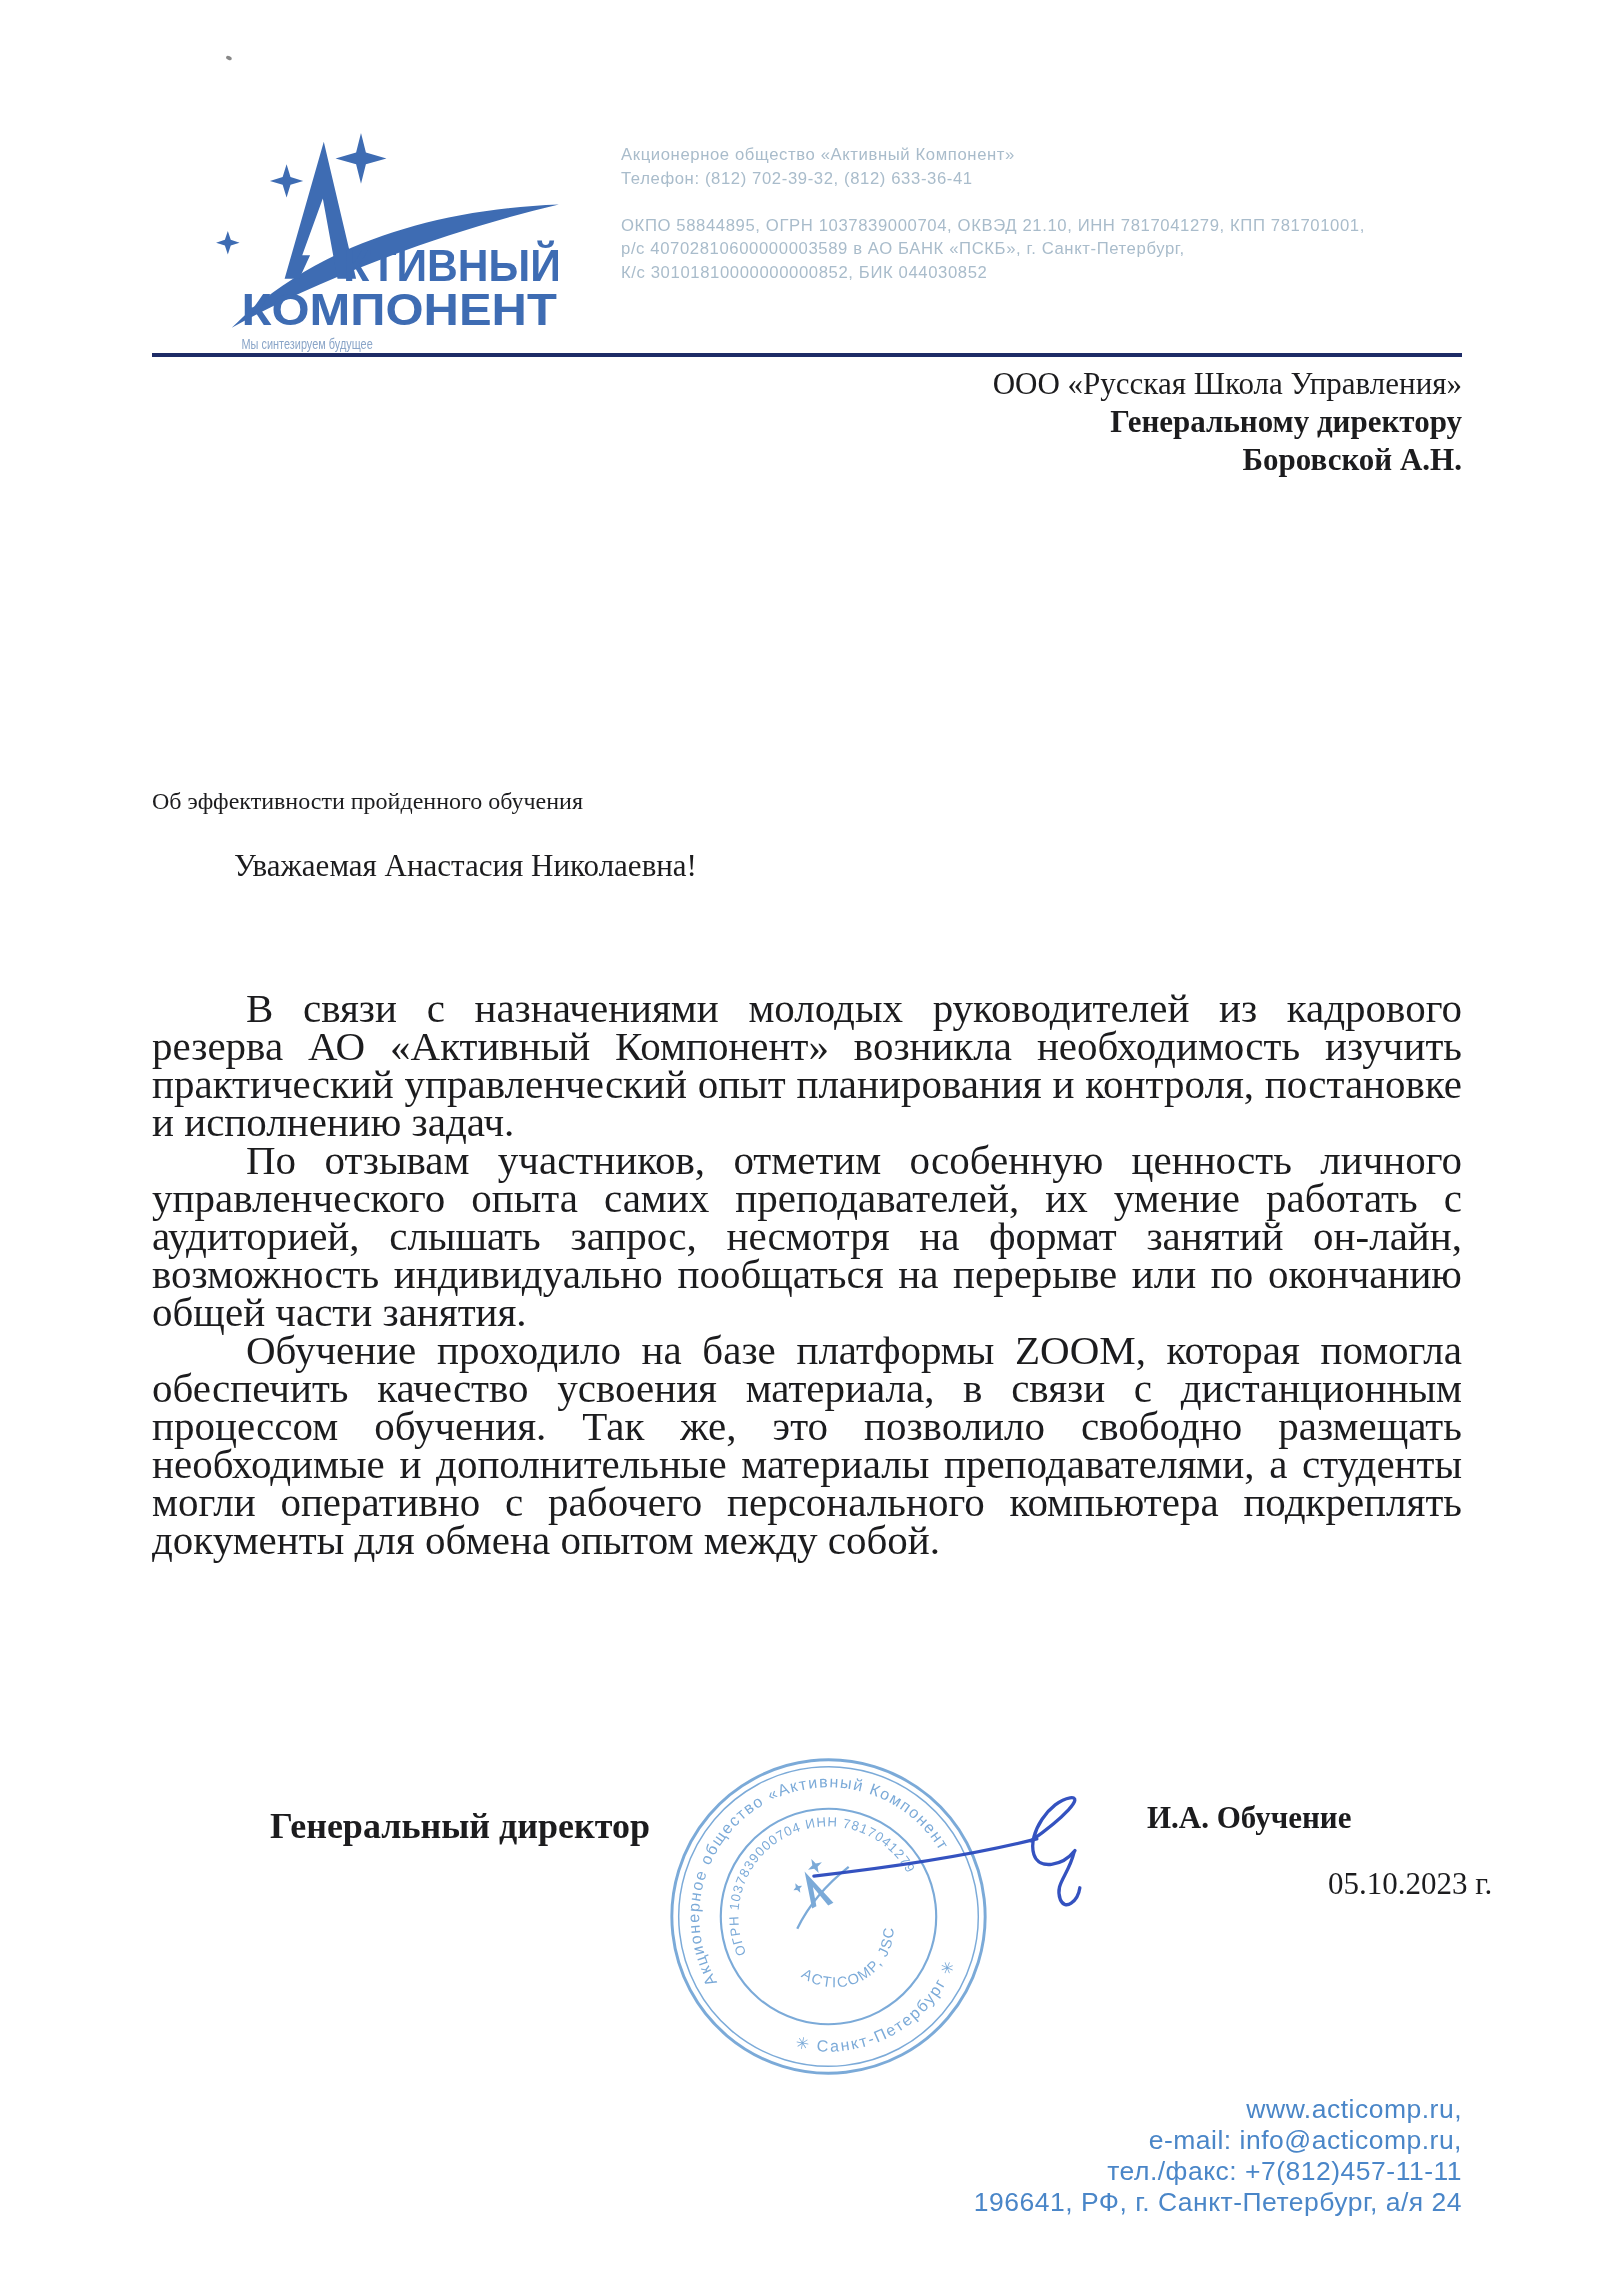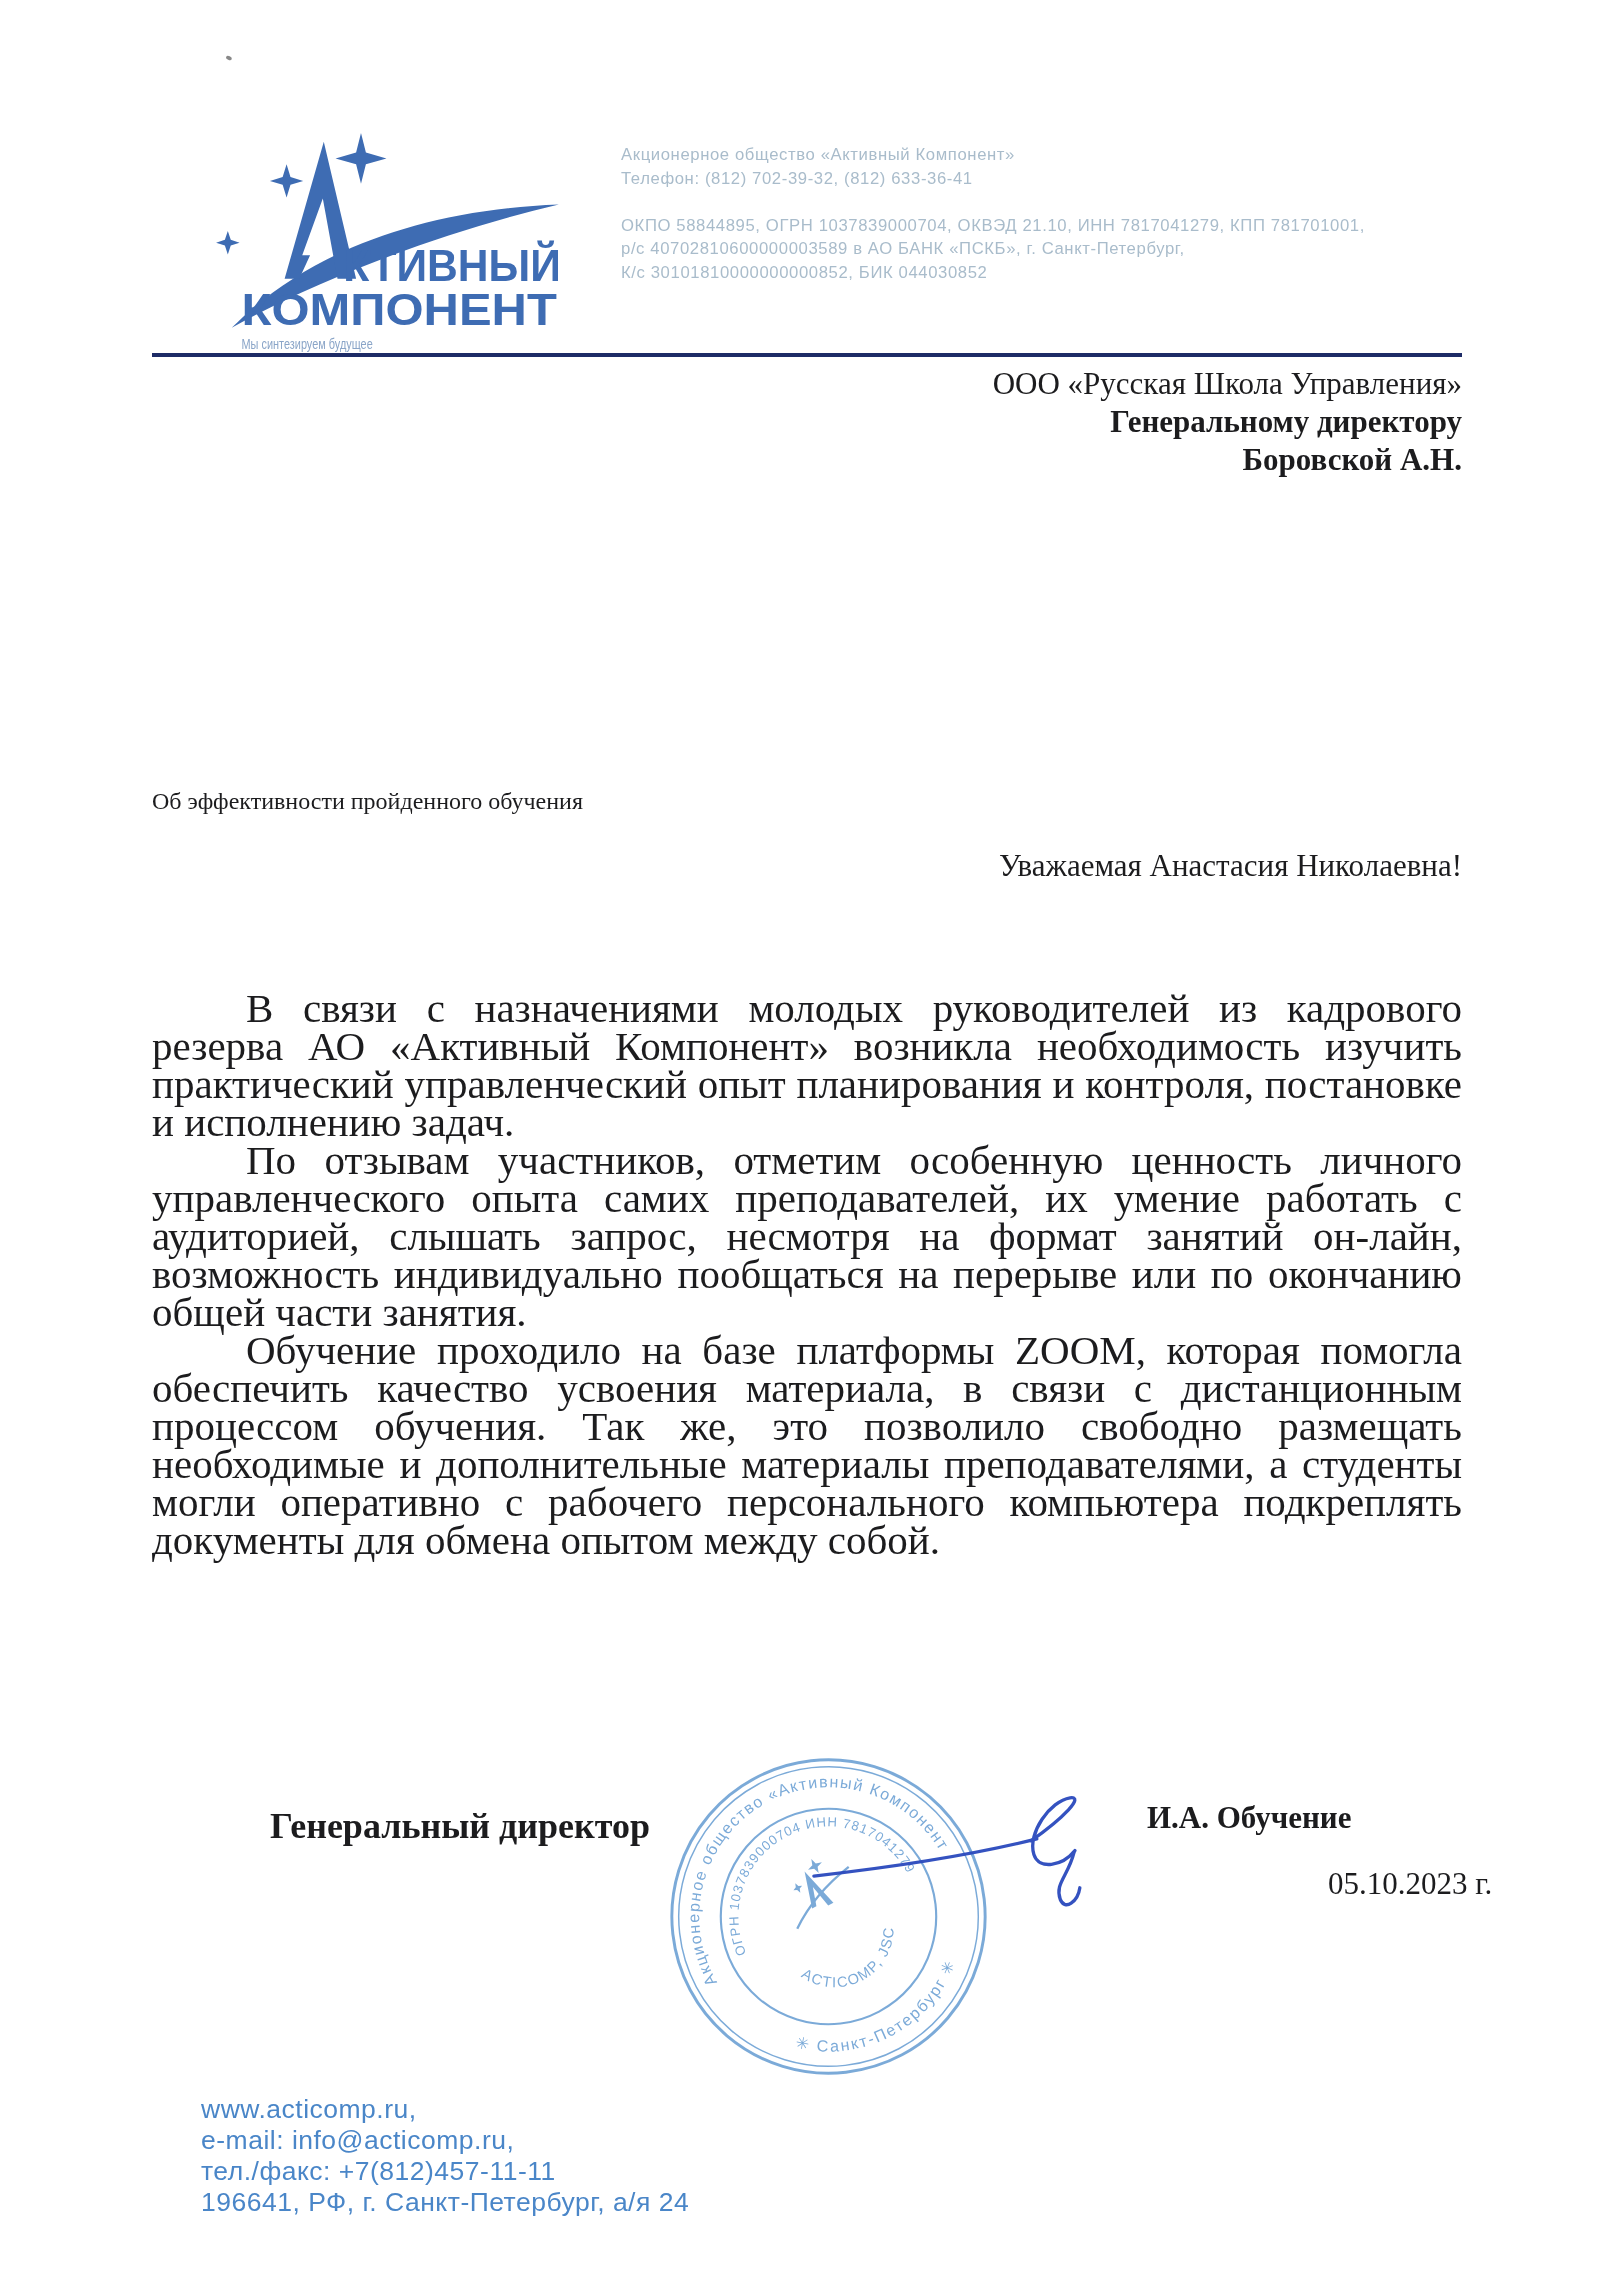--- a/index.html
+++ b/index.html
@@ -21,36 +21,36 @@
   .head-info .blk + .blk { margin-top:23.5px; }
   .rule { position:absolute; left:152px; top:353px; width:1310px; height:3.9px; background:#1d2b66; }
 
   
   .recipient { position:absolute; left:588px; top:365px; width:874px; text-align:right;
     font-size:31px; line-height:38px; }
   .recipient .bold { font-weight:bold; }
 
   .subject { position:absolute; left:152px; top:782px; font-size:24px; line-height:38px; }
   .salutation { position:absolute; left:152px; top:847px; width:1310px; box-sizing:border-box;
-    padding-left:82px; text-align:right; font-size:31px; line-height:38px; }
+    padding-left:82px; text-align:left; font-size:31px; line-height:38px; }
 
   .body-text { position:absolute; left:152px; top:953px; width:1310px;
     font-size:41px; line-height:38px; text-align:justify;margin-top:36px; }
   .body-text p { margin:0; text-indent:94px; }
 
   
   .sig-title { position:absolute; left:270px; top:1805px; font-size:36px; font-weight:bold; }
   .sig-name  { position:absolute; left:1147px; top:1800px; font-size:31px; font-weight:bold; }
   .sig-date  { position:absolute; left:1292px; top:1866px; font-size:31px;margin-left:36px; }
   .stamp-svg { position:absolute; left:665px; top:1753px; width:327px; height:327px; opacity:.82; }
   .autograph-svg { position:absolute; left:784px; top:1790px; width:314px; height:132px; opacity:.95; }
 
   
   .footer { position:absolute; left:152px; top:2094px; width:1310px; box-sizing:border-box;
-    padding-left:49px; text-align:left; color:#4a86c8;
+    padding-left:49px; text-align:right; color:#4a86c8;
     font-family:"Liberation Sans", sans-serif; font-size:26.5px; line-height:31px; letter-spacing:0.5px; }
 
   .logo-word { font-family:"Liberation Sans", sans-serif; font-weight:bold; fill:#3e6cb3; }
   .logo-tag  { font-family:"Liberation Sans", sans-serif; fill:#8aa5c8; }
   .stamp-txt { font-family:"Liberation Sans", sans-serif; fill:#5f98d0; }
 </style>
 </head>
 <body>
 
 <div class="page">

